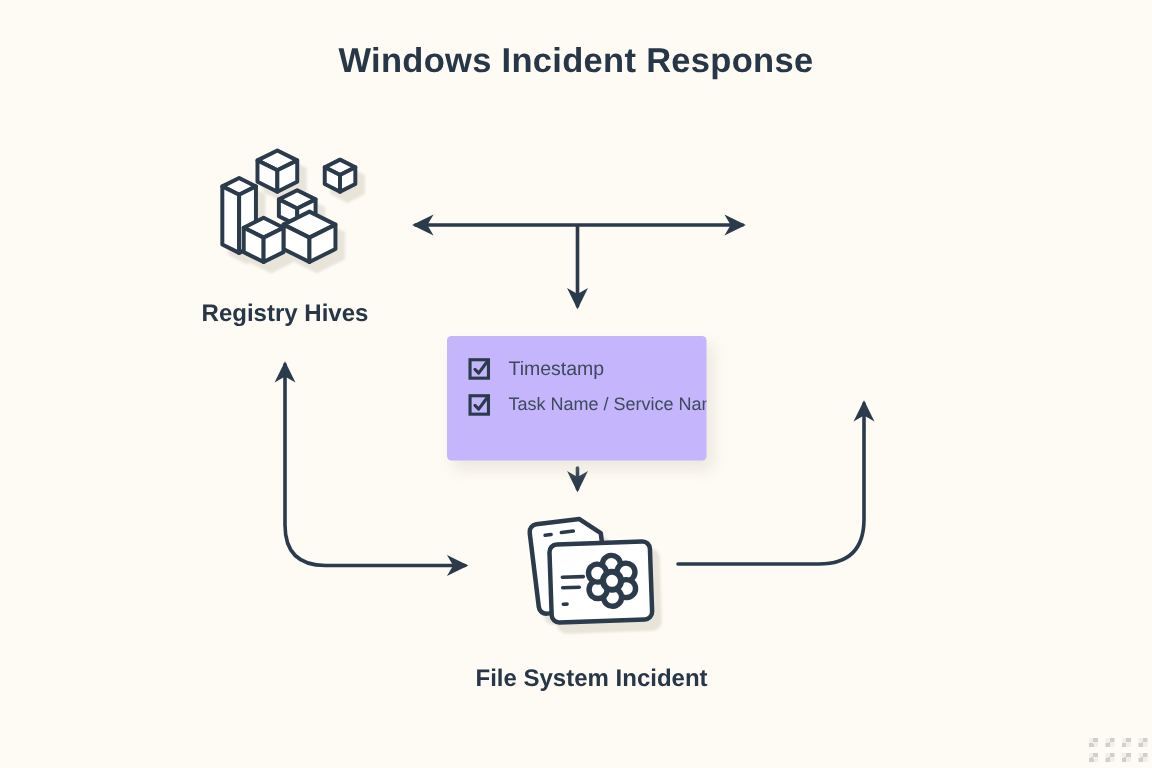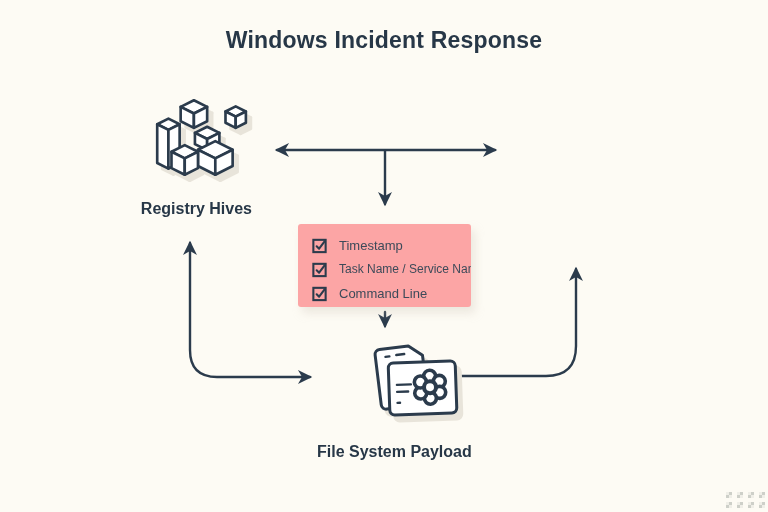--- a/index.html
+++ b/index.html
@@ -17,36 +17,36 @@
     position:absolute;left:0;top:26px;width:768px;
     text-align:center;font-weight:bold;font-size:23px;line-height:28px;
     color:#273747;letter-spacing:.2px;
   }
 
   
   svg.arrows{position:absolute;left:0;top:0;width:768px;height:512px;pointer-events:none;}
   .stroke{stroke:#2B3B4C;stroke-width:2.4;fill:none;stroke-linecap:round;}
 
   
-  .node{position:absolute;text-align:right;}
+  .node{position:absolute;text-align:center;}
   .node .icon-wrap{display:inline-block;filter:drop-shadow(5px 6px 0.6px #E8E4DA);}
   .node .label{font-weight:bold;font-size:16px;line-height:21px;color:#273747;}
   .ink-stroke{stroke:#2B3B4C;fill:#FFFFFF;stroke-linejoin:round;stroke-linecap:round;}
 
   #node-registry{left:128px;top:94px;width:124px;}
   #node-registry .label{margin-top:14px;}
   #node-eventlogs{left:486px;top:94px;width:190px;}
   #node-eventlogs .label{margin-top:8px;}
   #node-payload{left:317px;top:339px;width:145px;}
   #node-payload .label{margin-top:12px;white-space:nowrap;}
 
   
   .panel{
     position:absolute;left:298px;top:224px;width:173px;height:83px;
-    background:#fca5a5;border-radius:3px;
+    background:#c4b5fd;border-radius:3px;
     box-shadow:4px 6px 10px rgba(205,198,184,.35);
     padding:9px 0 0 13px;box-sizing:border-box;
     overflow:hidden;
   }
   .check-row{display:flex;align-items:center;height:24px;gap:11px;}
   .check-row .cb{flex:0 0 auto;display:block;}
   .check-row .txt{font-size:13px;color:#3D4A59;white-space:nowrap;}
   .check-row.mid .txt{font-size:12px;}
 
   
@@ -119,27 +119,20 @@
       </svg>
       <span class="txt">Timestamp</span>
     </div>
     <div class="check-row mid">
       <svg class="cb" width="17" height="17" viewBox="0 0 18 18">
         <rect x="2.5" y="3" width="13" height="13" fill="none" stroke="#2B3B4C" stroke-width="2.2"></rect>
         <path d="M6,9.8 L8.6,12.4 L14.4,4.6" fill="none" stroke="#2B3B4C" stroke-width="2.2" stroke-linecap="round" stroke-linejoin="round"></path>
       </svg>
       <span class="txt">Task Name / Service Nam</span>
     </div>
-    <div class="check-row">
-      <svg class="cb" width="17" height="17" viewBox="0 0 18 18">
-        <rect x="2.5" y="3" width="13" height="13" fill="none" stroke="#2B3B4C" stroke-width="2.2"></rect>
-        <path d="M6,9.8 L8.6,12.4 L14.4,4.6" fill="none" stroke="#2B3B4C" stroke-width="2.2" stroke-linecap="round" stroke-linejoin="round"></path>
-      </svg>
-      <span class="txt">Command Line</span>
-    </div>
   </div>
 
   <div class="node" id="node-payload">
     <span class="icon-wrap">
       <svg width="100" height="86" viewBox="0 0 100 86">
         <g transform="rotate(-7 40 38)">
           <path class="ink-stroke" stroke-width="3" d="M21,8 H50 L63,19 V63 a5,5 0 0 1 -5,5 H21 a5,5 0 0 1 -5,-5 V13 a5,5 0 0 1 5,-5 Z"></path>
           <path class="stroke" stroke-width="3" d="M26,16 H30"></path>
           <path class="stroke" stroke-width="3" d="M37,15.5 H45"></path>
         </g>
@@ -153,21 +146,21 @@
             <circle cx="77.5" cy="43" r="6"></circle>
             <circle cx="77.5" cy="54" r="6"></circle>
             <circle cx="68" cy="59.5" r="6"></circle>
             <circle cx="58.5" cy="54" r="6"></circle>
             <circle cx="58.5" cy="43" r="6"></circle>
           </g>
           <circle class="ink-stroke" stroke-width="4" cx="68" cy="48.5" r="6"></circle>
         </g>
       </svg>
     </span>
-    <div class="label">File System Payload</div>
+    <div class="label">File System Incident</div>
   </div>
 
   <div class="watermark">
     <span></span>
       <span></span>
       <span></span>
       <span></span>
     <span></span>
       <span></span>
       <span></span>

